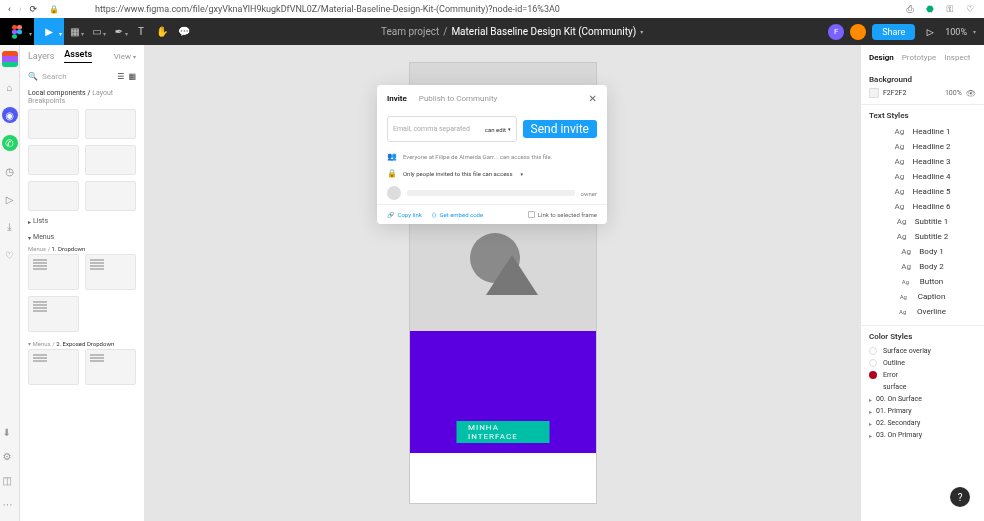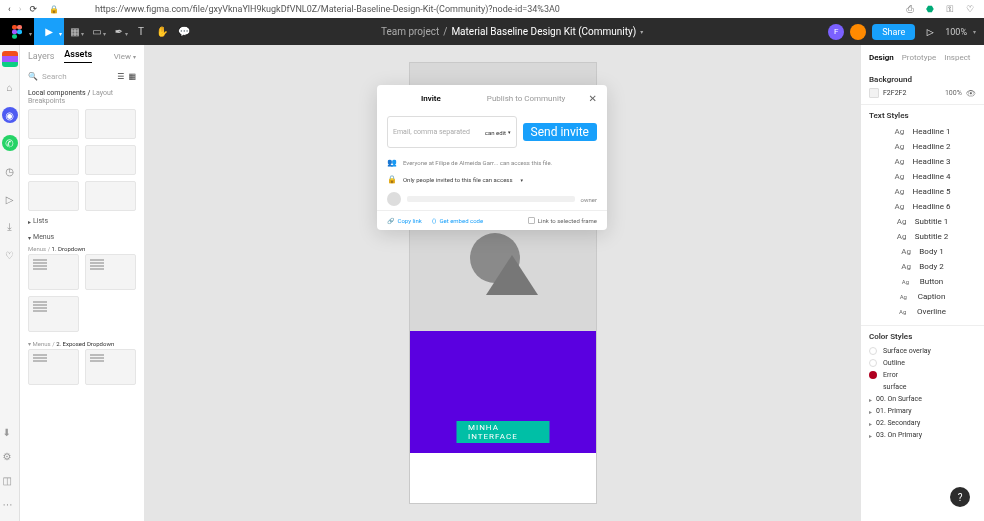--- a/index.html
+++ b/index.html
@@ -94,25 +94,25 @@
   .right-panel .color-row .dot.overlay { background: #fff; }
   .right-panel .color-row .dot.outline { background: #fff; }
   .right-panel .color-row .dot.error { background: #b00020; border: none; }
   .right-panel .folder-row { display: flex; align-items: center; gap: 4px; padding: 2px 0; font-size: 7px; }
   .right-panel .folder-row .arrow { font-size: 6px; color: #888; }
   
   
   .modal-backdrop { position: absolute; inset: 0; background: rgba(0,0,0,0.0); display: flex; align-items: flex-start; justify-content: center; padding-top: 85px; }
   .modal { width: 230px; background: #fff; border-radius: 4px; box-shadow: 0 4px 20px rgba(0,0,0,0.15); font-size: 8px; color: #333; }
   .modal .m-header { display: flex; align-items: center; padding: 8px 10px 6px; gap: 12px; }
-  .modal .m-header .tab { color: #999; margin-left: 34px; }
+  .modal .m-header .tab { color: #999; }
   .modal .m-header .tab.active { color: #000; font-weight: 600; }
   .modal .m-header .close { margin-left: auto; font-size: 10px; color: #666; cursor: pointer; }
   .modal .invite-row { display: flex; padding: 6px 10px; gap: 6px; align-items: center; }
-  .modal .invite-row .email-input { flex: 1; border: 1px solid #ddd; border-radius: 3px; height: 32px; padding: 0 5px; font-size: 7px; display: flex; align-items: center; justify-content: space-between; }
+  .modal .invite-row .email-input { flex: 1; border: 1px solid #ddd; border-radius: 3px; height: 26px; padding: 0 5px; font-size: 7px; display: flex; align-items: center; justify-content: space-between; }
   .modal .invite-row .email-input .placeholder { color: #aaa; }
   .modal .invite-row .email-input .perm { color: #333; font-size: 6px; display: flex; align-items: center; gap: 2px; }
   .modal .invite-row .send-btn { background: #18a0fb; color: #fff; border: none; border-radius: 3px; height: 18px; padding: 0 8px; font-size: 12px; }
   .modal .info-row { display: flex; align-items: center; gap: 6px; padding: 4px 10px; font-size: 6px; color: #888; }
   .modal .info-row .icons { font-size: 8px; color: #bbb; }
   .modal .access-row { display: flex; align-items: center; gap: 6px; padding: 4px 10px; font-size: 6px; color: #444; }
   .modal .access-row .lock { font-size: 8px; color: #666; }
   .modal .access-row .caret { font-size: 5px; margin-left: 2px; }
   .modal .user-row { display: flex; align-items: center; gap: 6px; padding: 4px 10px; font-size: 6px; }
   .modal .user-row .av { width: 14px; height: 14px; border-radius: 50%; background: #ddd; }
@@ -129,21 +129,21 @@
 </head>
 <body>
 
 <div class="browser-bar">
   <div class="nav-arrows">
     <span class="active">‹</span>
     <span>›</span>
     <span class="active">⟳</span>
   </div>
   <span class="lock">🔒</span>
-  <span class="url">https://www.figma.com/file/gxyVknaYlH9kugkDfVNL0Z/Material-Baseline-Design-Kit-(Community)?node-id=34%3A0</span>
+  <span class="url">https://www.figma.com/file/gxyVknaYlH9kugkDfVNL0Z/Material-Baseline-Design-Kit-(Community)?node-id=16%3A0</span>
   <div class="right-icons">
     <span>⎙</span>
     <span style="color:#0a7">⬣</span>
     <span>⚿</span>
     <span>♡</span>
   </div>
 </div>
 
 <div class="figma-top">
   <div class="left-tools">

